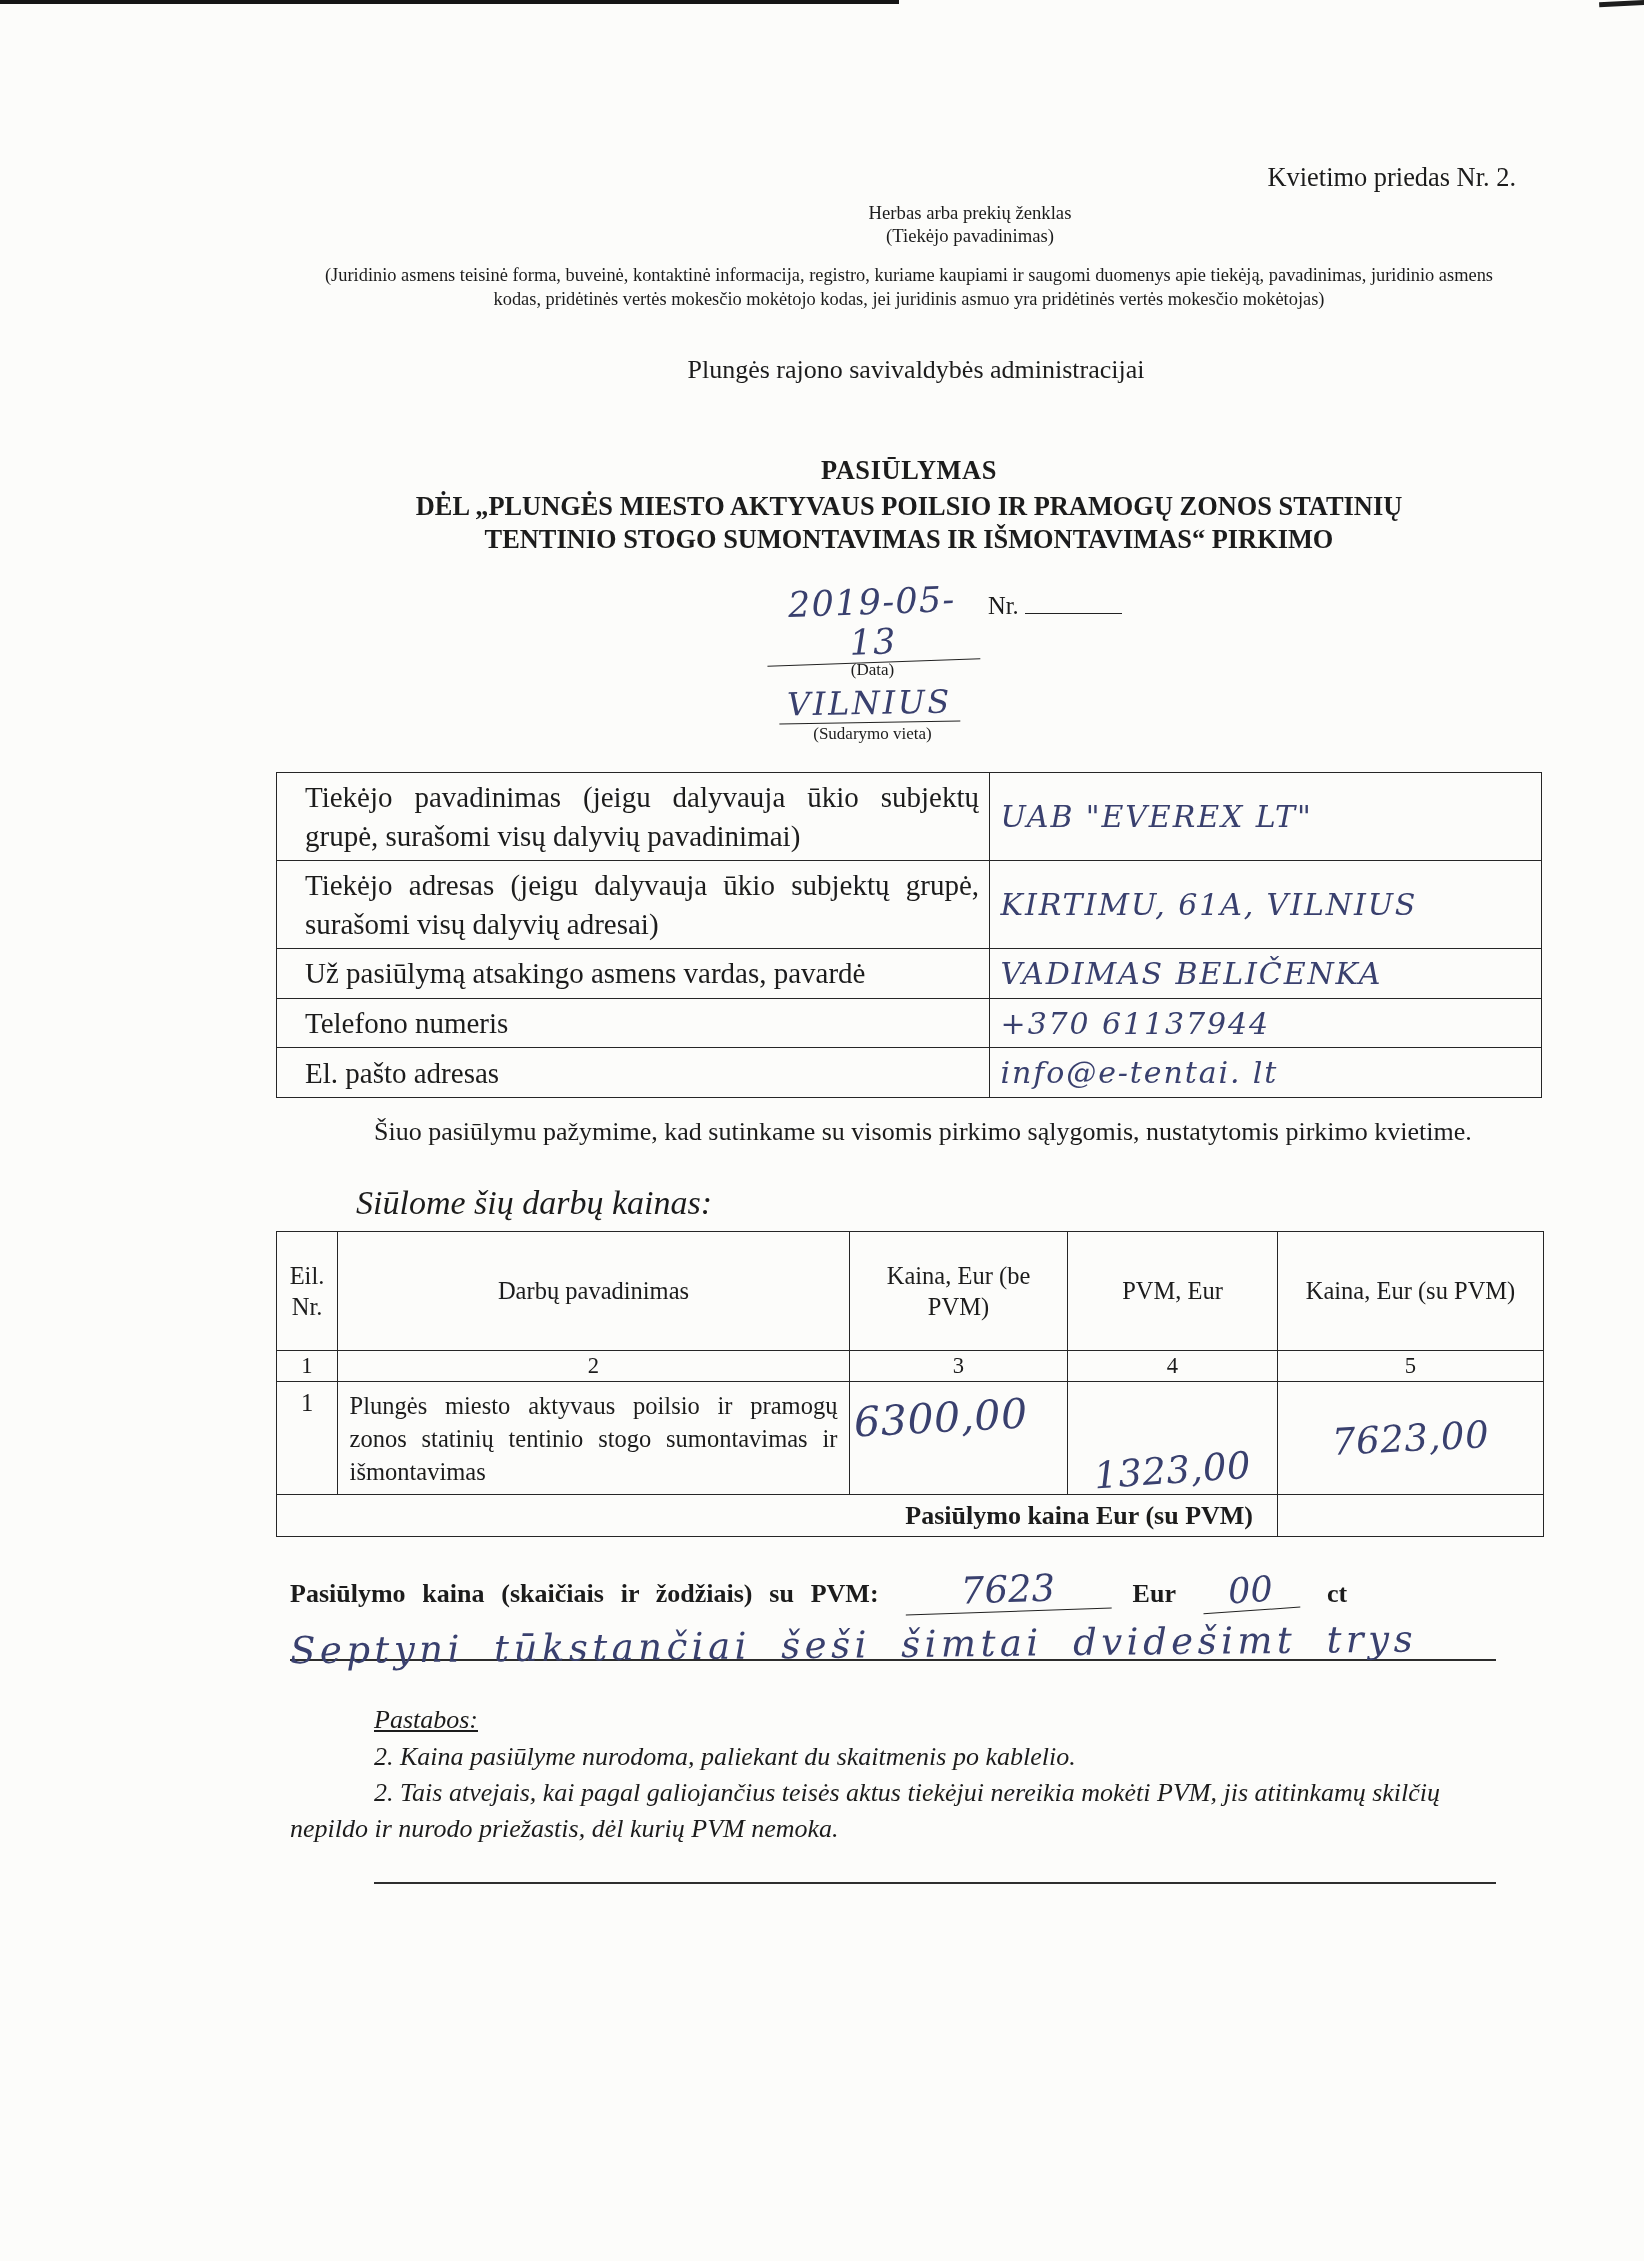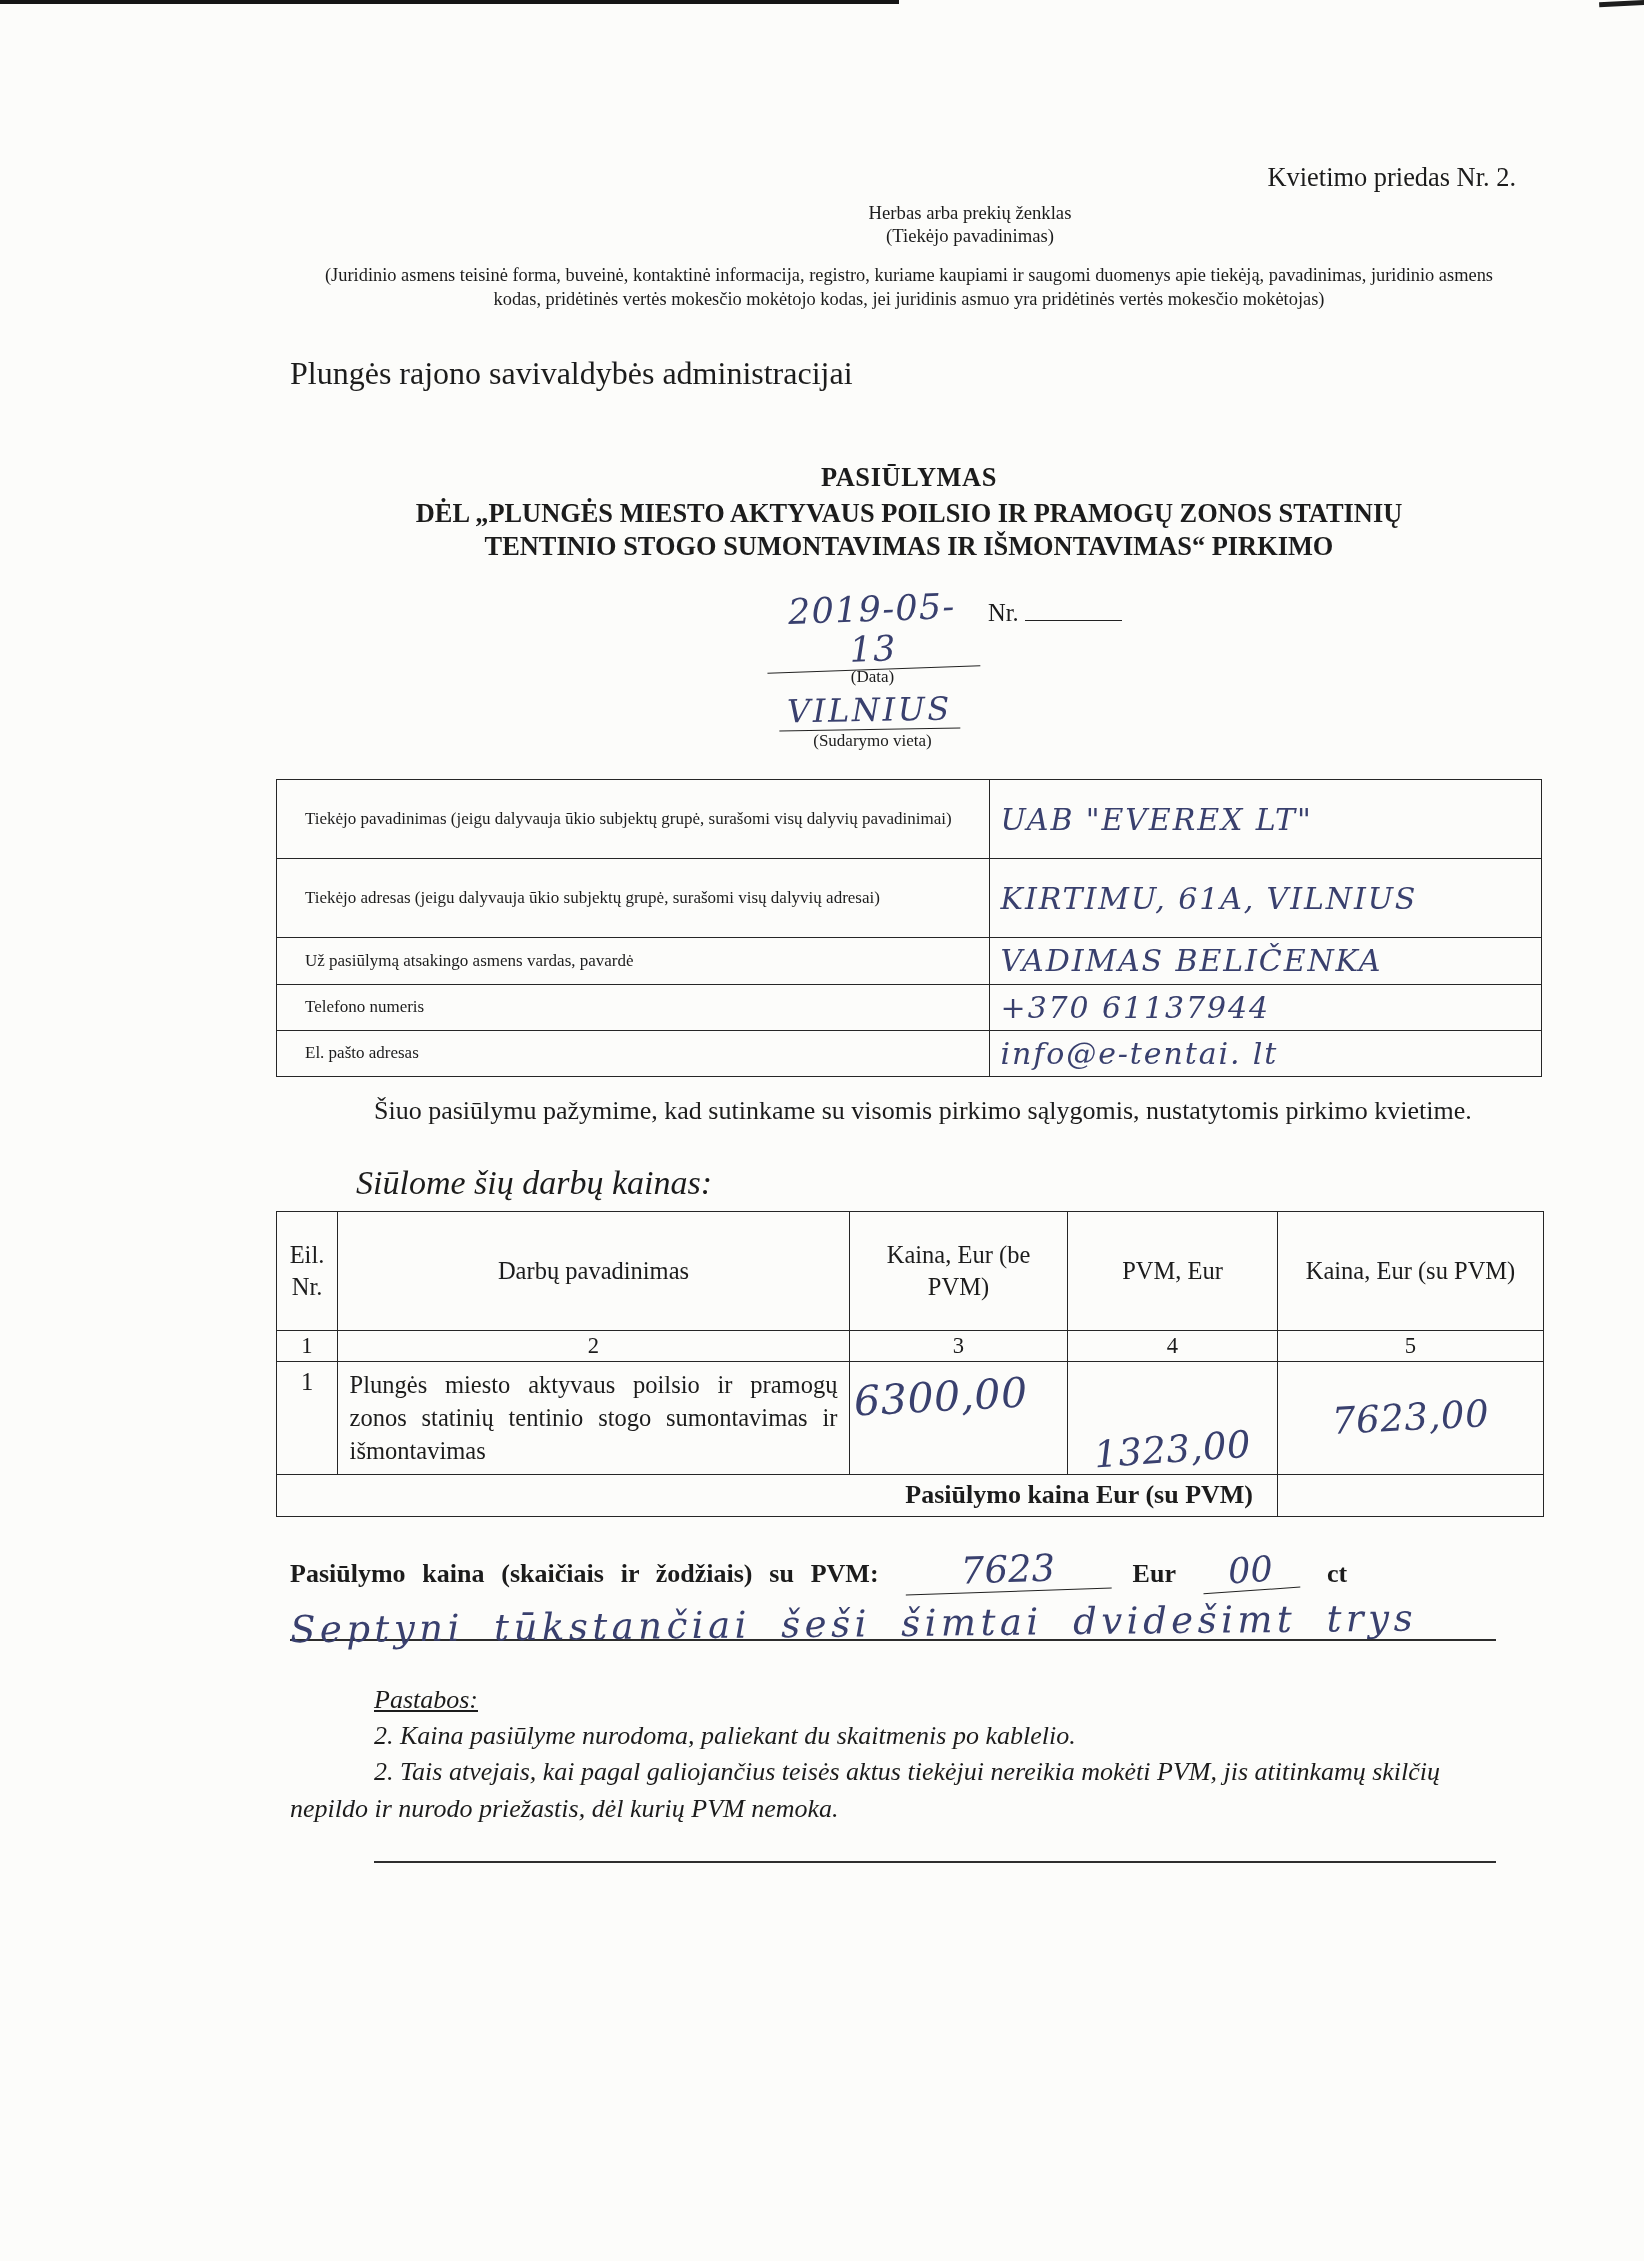--- a/index.html
+++ b/index.html
@@ -11,21 +11,21 @@
     color:#1c1c1c;
     overflow:hidden;
   }
   .scan-bar-top{position:absolute;top:0;left:0;width:899px;height:3.9px;background:#151515;}
   .scan-mark-tr{position:absolute;top:0;right:0;width:45px;height:5.2px;background:#1d1d1d;transform:rotate(-3deg);transform-origin:right top;}
   .content{margin:0 auto 0 276px;width:1266px;}
 
   .corner-note{margin-top:162px;text-align:right;padding-right:26px;font-size:26.4px;}
   .logo-caption{margin-top:7.7px;text-align:center;position:relative;left:61px;font-size:18.7px;line-height:1.25;}
   .legal-note{margin:17px auto 0 auto;width:1180px;text-align:center;font-size:18.4px;line-height:1.3;}
-  .addressee{margin-top:43px;margin-left:14px;font-size:32px;}
+  .addressee{margin-top:43px;margin-left:14px;font-size:26px;text-align:center;}
 
   .doc-title{margin-top:70px;text-align:center;font-size:26.4px;font-weight:bold;letter-spacing:0.6px;}
   .doc-subtitle{margin-top:3.9px;text-align:center;font-size:26.4px;font-weight:bold;line-height:1.25;}
 
   .hw{
     font-family:"DejaVu Serif", serif;
     font-style:italic;
     color:#39406e;
   }
 
@@ -37,21 +37,21 @@
   .nr-blank{width:97px;height:32px;margin-left:6.4px;}
   .small-caption{font-size:17px;text-align:center;}
   .caption-data{width:213px;margin-top:-2.6px;}
   .place-row{margin-top:3.9px;}
   .place-value{width:181px;margin-left:13px;font-size:32px;letter-spacing:2.6px;transform:rotate(-1deg);}
   .caption-place{width:213px;margin-top:1.3px;}
 
   table{border-collapse:collapse;}
   .supplier-table{margin-top:28px;width:1266px;table-layout:fixed;}
   .supplier-table td{border:1.9px solid #262626;padding:5.2px 10.3px;vertical-align:middle;}
-  .supplier-table .lbl{width:674px;font-size:17px;line-height:1.32;padding-left:28px;}
+  .supplier-table .lbl{width:674px;font-size:29px;line-height:1.32;padding-left:28px;}
   .supplier-table .lbl.just{text-align:justify;}
   .supplier-table .val{font-size:30px;letter-spacing:1.9px;white-space:nowrap;overflow:visible;}
   .r-tall{height:79px;}
   .r-mid{height:39px;}
 
   .statement{margin-top:15.5px;margin-left:14px;width:1225px;font-size:26px;line-height:1.42;text-align:justify;text-indent:84px;}
   .prices-intro{margin-top:34px;margin-left:80px;font-size:34px;font-style:italic;}
 
   .price-table{margin-top:9px;width:1266px;table-layout:fixed;}
   .price-table th,.price-table td{border:1.9px solid #262626;}

